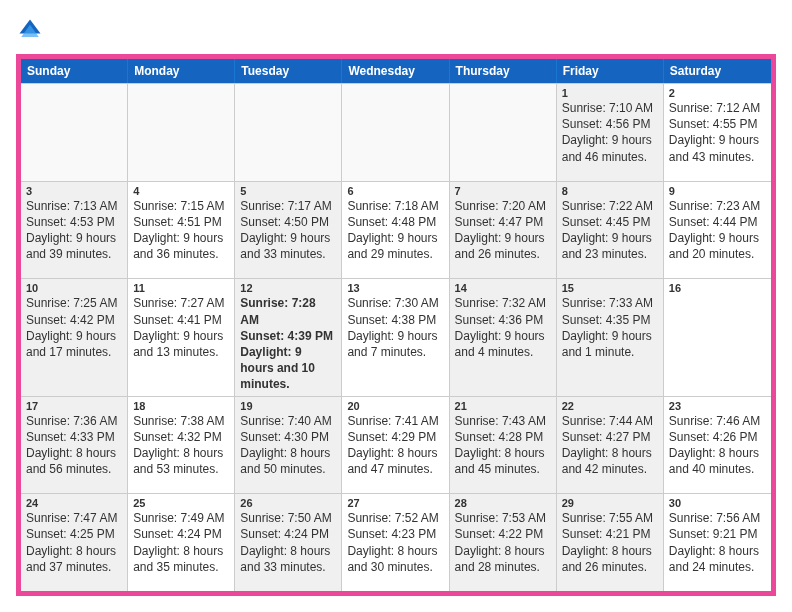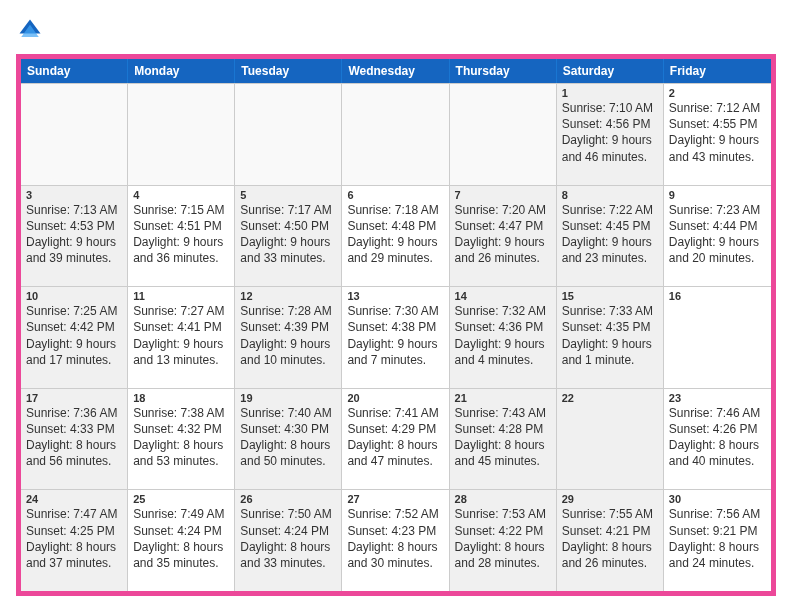--- a/index.html
+++ b/index.html
@@ -129,22 +129,22 @@
     </div>
   </div>
 
   <div class="calendar">
     <div class="cal-header">
     <div class="cal-header-cell">Sunday</div>
         <div class="cal-header-cell">Monday</div>
         <div class="cal-header-cell">Tuesday</div>
         <div class="cal-header-cell">Wednesday</div>
         <div class="cal-header-cell">Thursday</div>
+        <div class="cal-header-cell">Friday</div>
         <div class="cal-header-cell">Saturday</div>
-        <div class="cal-header-cell">Friday</div>
       </div>
     <div class="cal-body">
     <div class="cal-row">
           <div class="cal-cell empty"></div>
           <div class="cal-cell empty"></div>
           <div class="cal-cell empty"></div>
           <div class="cal-cell empty"></div>
           <div class="cal-cell empty"></div>
           <div class="cal-cell shaded">
             <span class="day-num">1</span>
@@ -211,21 +211,21 @@
 Daylight: 9 hours and 17 minutes.</div>
           </div>
           <div class="cal-cell">
             <span class="day-num">11</span>
             <div class="cell-text" style="white-space: pre-line;">Sunrise: 7:27 AM
 Sunset: 4:41 PM
 Daylight: 9 hours and 13 minutes.</div>
           </div>
           <div class="cal-cell shaded">
             <span class="day-num">12</span>
-            <div class="cell-text" style="white-space: pre-line;">Sunrise: 7:28 AM
+            <div class="cell-text" style="white-space: pre-line; font-weight: bold;">Sunrise: 7:28 AM
 Sunset: 4:39 PM
 Daylight: 9 hours and 10 minutes.</div>
           </div>
           <div class="cal-cell">
             <span class="day-num">13</span>
             <div class="cell-text" style="white-space: pre-line;">Sunrise: 7:30 AM
 Sunset: 4:38 PM
 Daylight: 9 hours and 7 minutes.</div>
           </div>
           <div class="cal-cell shaded">
@@ -270,20 +270,23 @@
 Daylight: 8 hours and 47 minutes.</div>
           </div>
           <div class="cal-cell shaded">
             <span class="day-num">21</span>
             <div class="cell-text" style="white-space: pre-line;">Sunrise: 7:43 AM
 Sunset: 4:28 PM
 Daylight: 8 hours and 45 minutes.</div>
           </div>
           <div class="cal-cell shaded">
             <span class="day-num">22</span>
+            <div class="cell-text" style="white-space: pre-line;">Sunrise: 7:44 AM
+Sunset: 4:27 PM
+Daylight: 8 hours and 42 minutes.</div>
           </div>
           <div class="cal-cell">
             <span class="day-num">23</span>
             <div class="cell-text" style="white-space: pre-line;">Sunrise: 7:46 AM
 Sunset: 4:26 PM
 Daylight: 8 hours and 40 minutes.</div>
           </div>
         </div>
         <div class="cal-row">
           <div class="cal-cell shaded">

